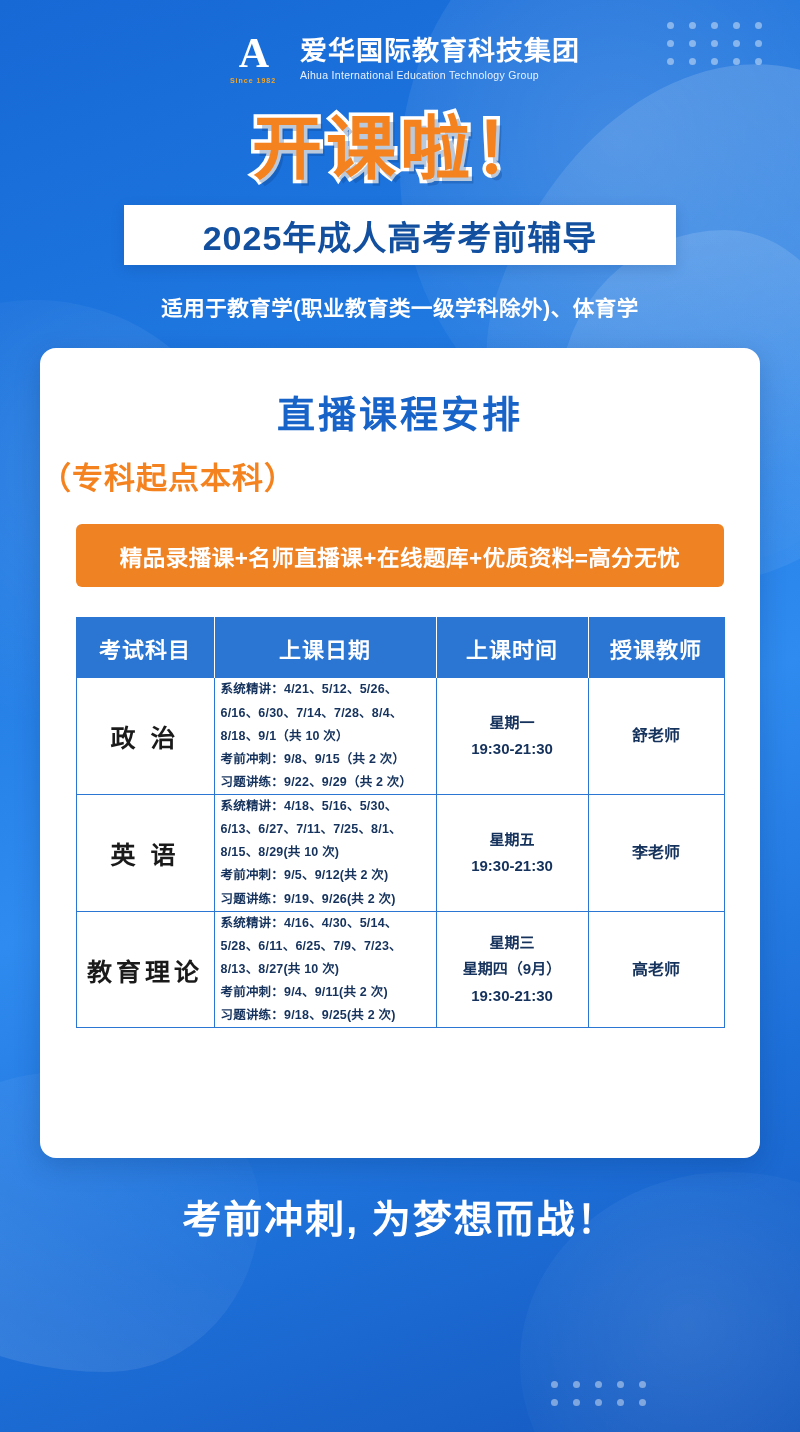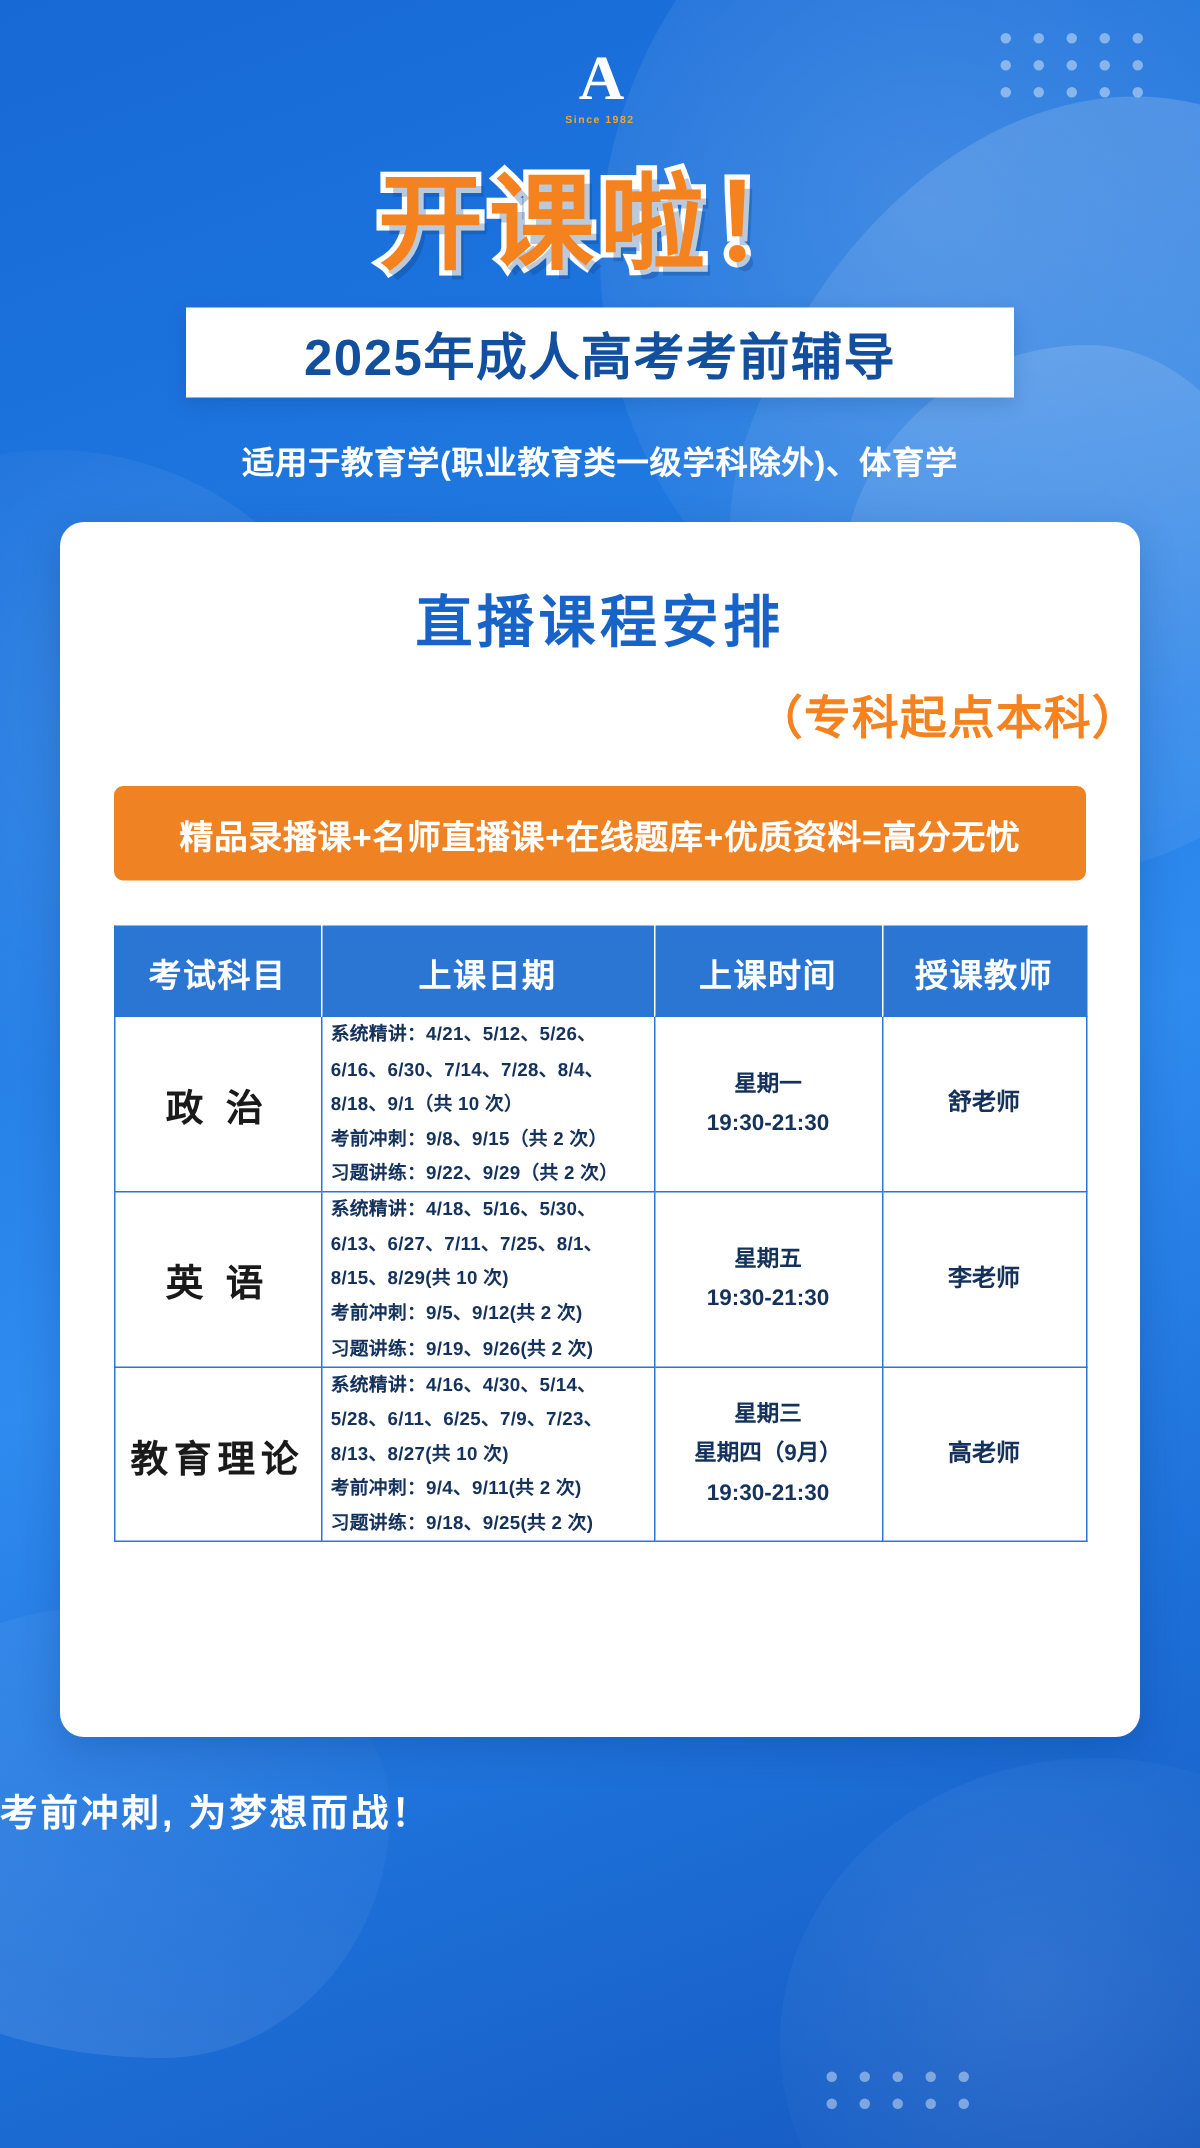--- a/index.html
+++ b/index.html
@@ -112,21 +112,21 @@
     margin: 26px auto 0; width: 720px; min-height: 810px;
     background: #fff; border-radius: 16px;
     padding: 36px 0 30px;
     box-shadow: 0 8px 26px rgba(6,40,100,0.22);
   }
   .card-title {
     text-align: center; font-size: 38px; font-weight: 900; color: #1763c8;
     letter-spacing: 3px;
   }
   .card-sub {
-    text-align: right; margin-top: 14px;
+    text-align: left; margin-top: 14px;
     font-size: 31px; font-weight: bold; color: #f4821f; letter-spacing: 1px;
   }
   .banner {
     margin: 26px auto 0; width: 648px; height: 63px;
     background: #ef8222; border-radius: 6px;
     display: flex; align-items: center; justify-content: center;
   }
   .banner span {
     font-size: 22.5px; font-weight: bold; color: #fff; letter-spacing: 0.5px;
   }
@@ -163,22 +163,22 @@
   }
   .time, .teacher {
     text-align: center; font-size: 15px; color: #15325c; line-height: 1.75;
     font-weight: bold;
   }
   .teacher { font-size: 16px; }
 
   
   .footer {
     position: relative; z-index: 3;
-    margin-top: 30px;
-    font-size: 25px; font-weight: 900; color: #ffffff; letter-spacing: 2px;
+    text-align: center; margin-top: 30px;
+    font-size: 39px; font-weight: 900; color: #ffffff; letter-spacing: 2px;
   }
 </style>
 </head>
 <body>
 
 <div class="bg-deco swoosh1"></div>
 <div class="bg-deco swoosh2"></div>
 <div class="bg-deco swoosh3"></div>
 <div class="bg-deco swoosh4"></div>
 <div class="bg-deco swoosh5"></div>
@@ -210,20 +210,24 @@
     <i></i>
     <i></i>
     <i></i>
     <i></i>
 </div>
 
 <div class="header">
   <div class="logo-mark">
     <div class="logo-a">A</div>
     <div class="logo-since">Since 1982</div>
+  </div>
+  <div>
+    <div class="logo-text-zh">爱华国际教育科技集团</div>
+    <div class="logo-text-en">Aihua International Education Technology Group</div>
   </div>
 </div>
 
 <div class="kaike">
   <span class="kaike-text">开课啦！</span>
 </div>
 
 <div class="subtitle-box">
   <span>2025年成人高考考前辅导</span>
 </div>

